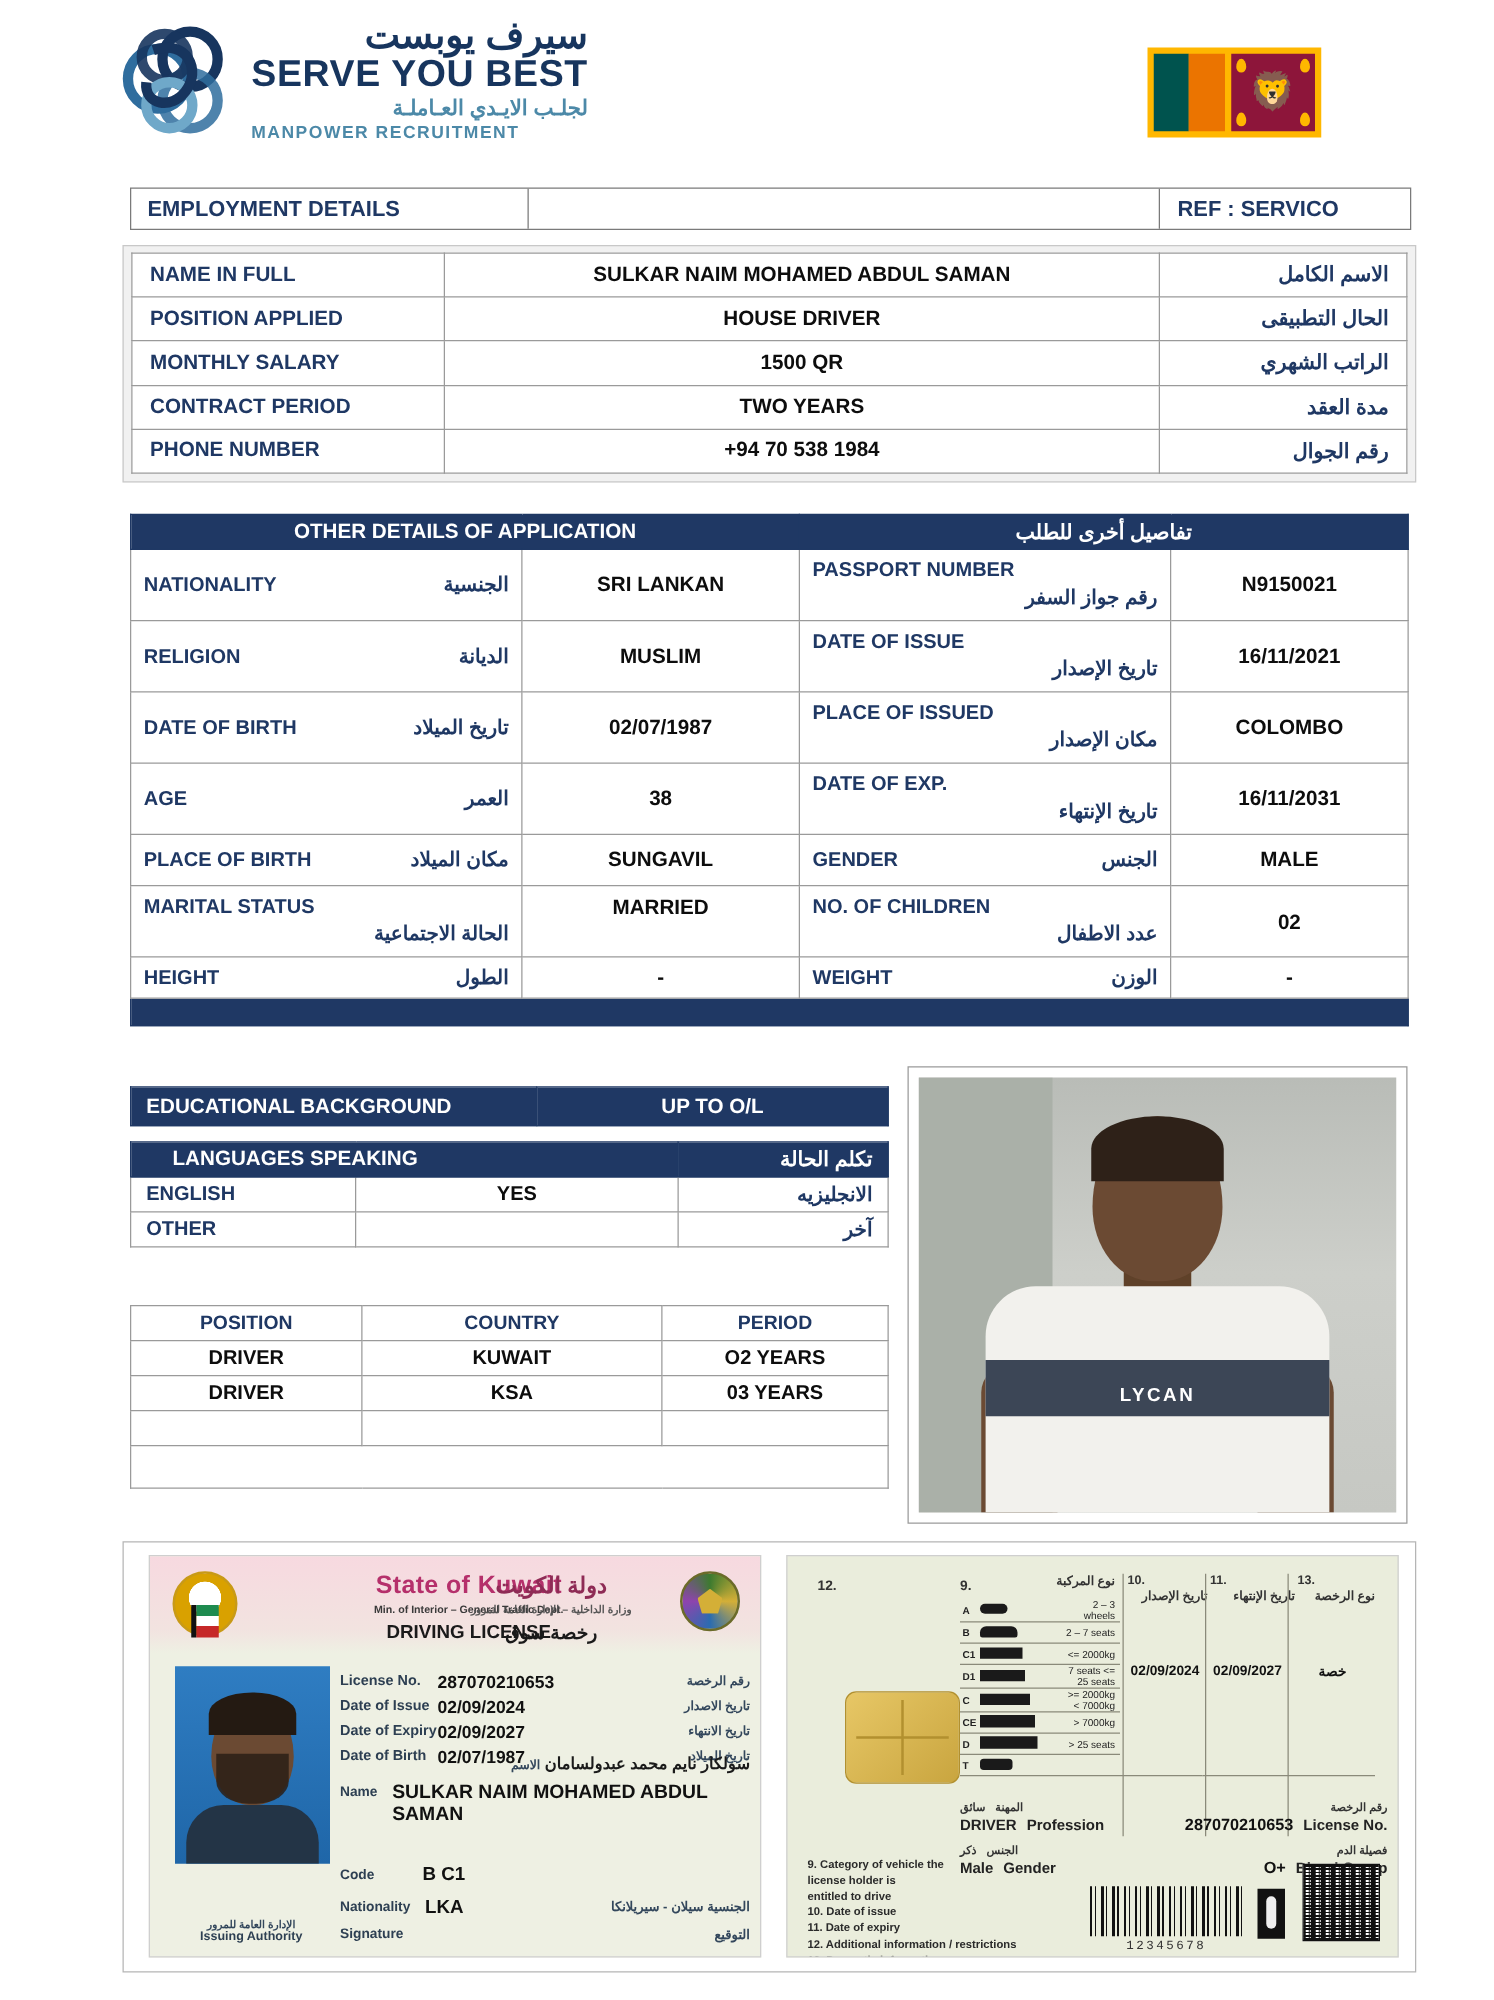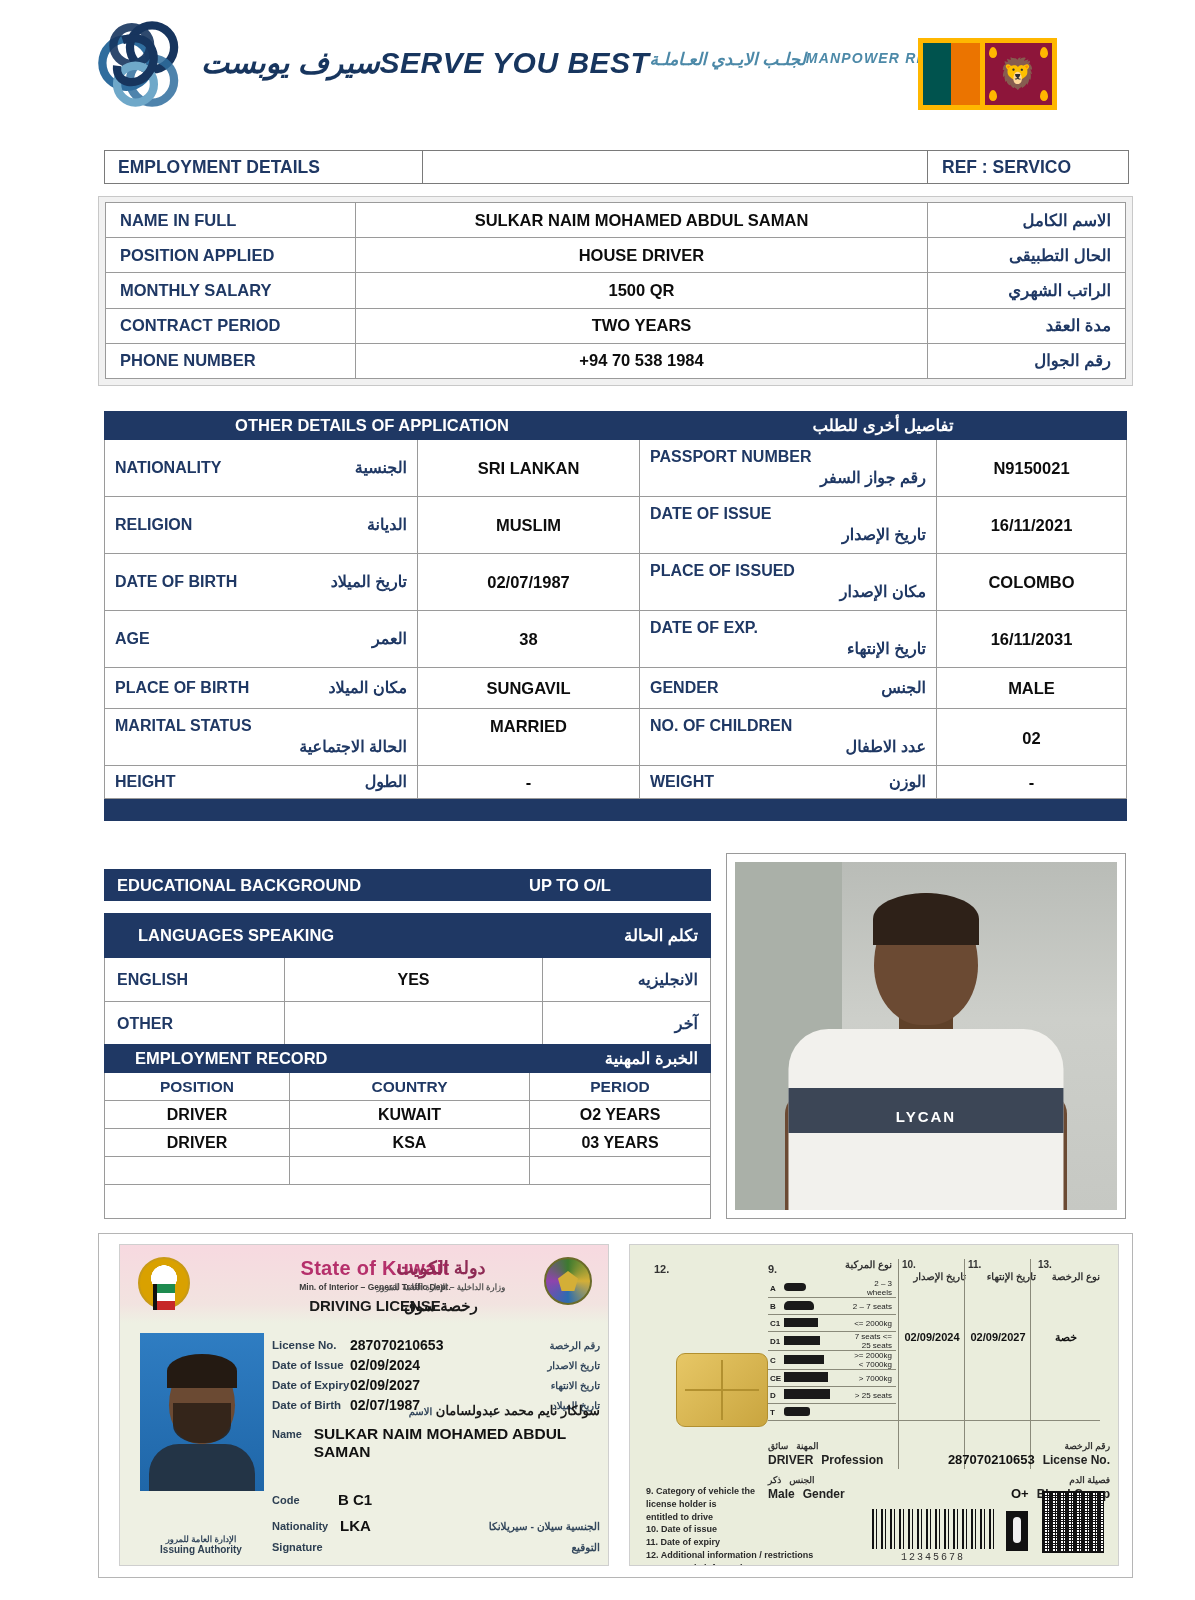--- a/index.html
+++ b/index.html
@@ -11,21 +11,21 @@
     color: #1f3864;
     overflow: hidden;
     position: relative;
   }
   .page { position: relative; width:1195px; height:1600px; padding: 0; }
 
   
   .header { position:relative; height:140px; }
   .logo-wrap { position:absolute; left:95px; top:12px; display:flex; align-items:center; gap:14px; }
   .logo-mark { width:92px; height:102px; flex:none; }
-  .logo-text { display:flex; line-height:1;font-style:italic; }
+  .logo-text { display:flex; flex-direction:column; line-height:1; }
   .logo-ar-top { font-size:30px; font-weight:700; color:#17355e; text-align:right; direction:rtl; letter-spacing:1px; margin-bottom:1px; }
   .logo-en-top { font-size:30px; font-weight:700; color:#17355e; letter-spacing:.5px; }
   .logo-ar-bot { font-size:17px; font-weight:700; color:#4c89a8; text-align:right; direction:rtl; margin-top:3px; letter-spacing:.5px;}
   .logo-en-bot { font-size:14px; font-weight:600; color:#4c89a8; letter-spacing:1.2px; margin-top:3px; }
 
   .flag { position:absolute; left:918px; top:38px; width:139px; height:72px; background:#FFB700; padding:5px; }
   .flag-inner { display:flex; width:100%; height:100%; }
   .flag-green { width:22%; background:#00534E; }
   .flag-orange { width:22%; background:#EB7400; }
   .flag-gap { width:4%; background:#FFB700; }
@@ -69,21 +69,21 @@
   .val-c { text-align:center; font-size:16.5px; font-weight:700; color:#0d0d0d; }
   .navy-bar { background:#1F3864; height:22px; border:1px solid #1F3864 !important; }
 
   
   .edu { position:absolute; left:104px; top:869px; width:607px; }
   .edu td { background:#1F3864; color:#fff; height:31px; font-size:16.5px; font-weight:700; border:1px solid #1F3864; }
   .edu .l { padding-left:12px; }
   .edu .r { text-align:center; }
 
   .lang { position:absolute; left:104px; top:913px; width:607px; }
-  .lang td { border:1px solid #9a9a9a; height:44px; }
+  .lang td { border:1px solid #9a9a9a; height:28px; }
   .lang .hd { background:#1F3864; color:#fff; border:1px solid #1F3864; font-size:16.5px; font-weight:700; }
   .lang .hd.l { padding-left:33px; }
   .lang .hd.ar { text-align:right; padding-right:12px; direction:rtl; }
   .lang .n { padding-left:12px; font-size:16px; font-weight:700; color:#1f3864; }
   .lang .v { text-align:center; font-size:16px; font-weight:700; color:#0d0d0d; }
   .lang .a { text-align:right; padding-right:12px; font-size:16px; font-weight:700; color:#1f3864; direction:rtl; }
 
   .erec { position:absolute; left:104px; top:1044px; width:607px; }
   .erec td { border:1px solid #9a9a9a; height:28px; }
   .erec .hd { background:#1F3864; color:#fff; border:1px solid #1F3864; font-size:16.5px; font-weight:700; }
@@ -459,24 +459,20 @@
   </tbody>
     </table>
 
   <table class="erec">
     <colgroup>
         <col style="width:185px">
         <col style="width:240px">
         <col>
       </colgroup>
     <tbody>
-        <tr>
-      <td class="hd l" colspan="2">EMPLOYMENT RECORD</td>
-      <td class="hd ar">الخبرة المهنية</td>
-    </tr>
     <tr>
       <td class="ch">POSITION</td>
       <td class="ch">COUNTRY</td>
       <td class="ch">PERIOD</td>
     </tr>
     <tr>
       <td class="cv">DRIVER</td>
       <td class="cv">KUWAIT</td>
       <td class="cv">O2 YEARS</td>
     </tr>

